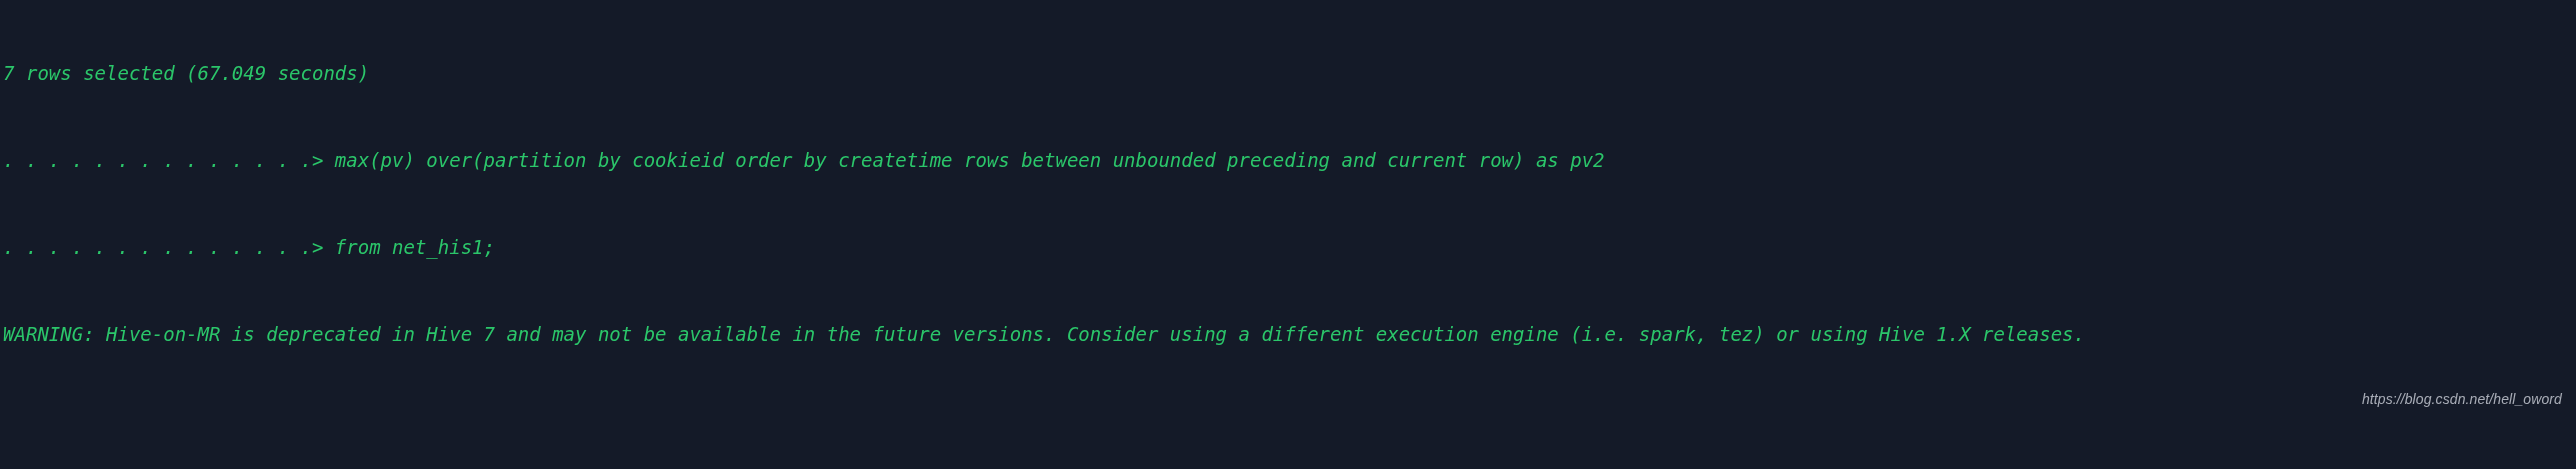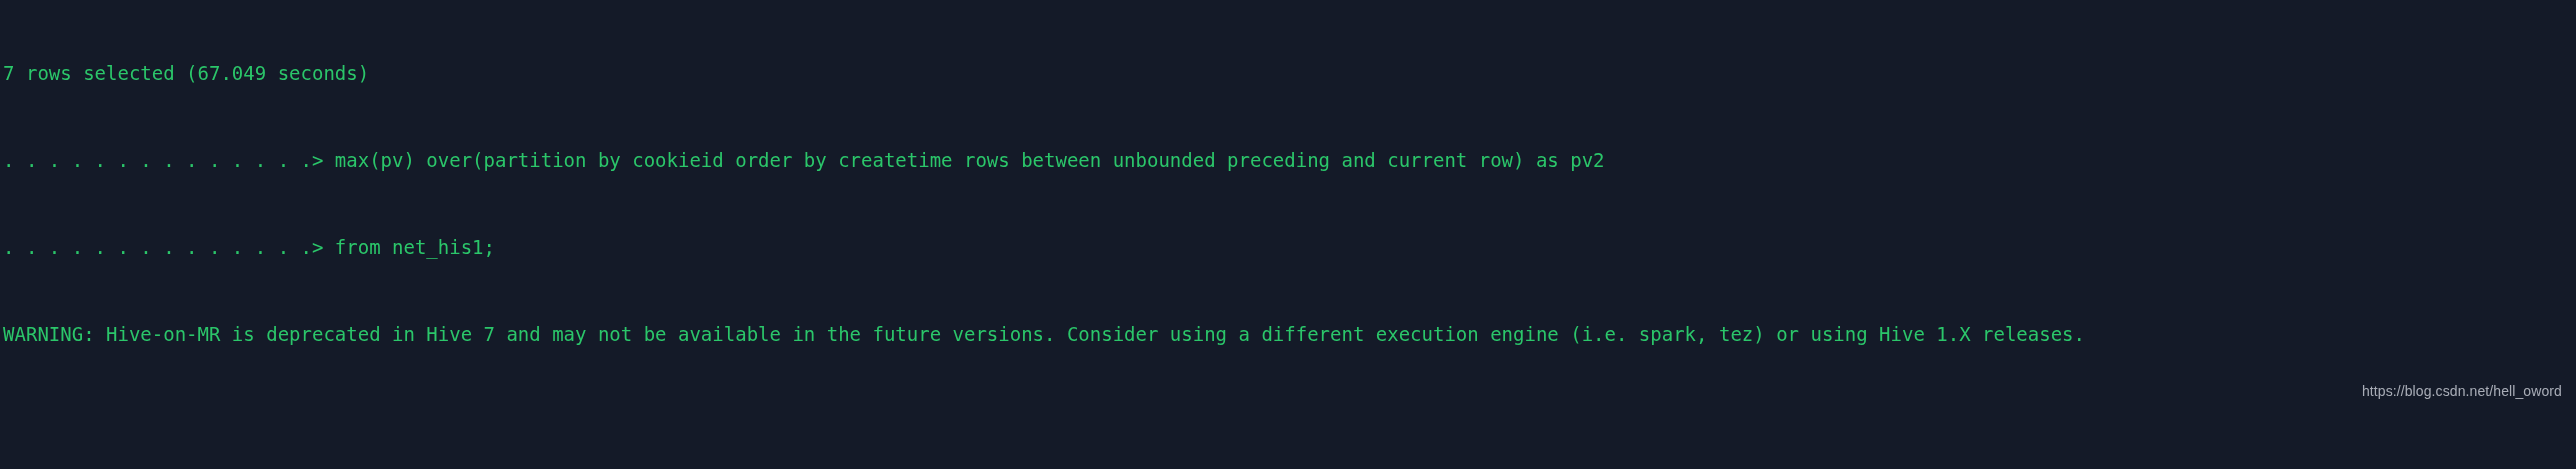--- a/index.html
+++ b/index.html
@@ -9,20 +9,21 @@
     background: #141a28;
   }
   #terminal {
     position: relative;
     width: 2576px;
     height: 410px;
     background: #141a28;
     overflow: hidden;
     font-family: "DejaVu Sans Mono", "Liberation Mono", monospace;
     box-sizing: border-box;
+    font-style: italic;
   }
   #console {
     position: absolute;
     left: 0;
     top: 0;
     padding: 0.8px 0 0 3.1px;
     white-space: pre;
     font-size: 19px;
     line-height: 29px;
     letter-spacing: 0px;
@@ -32,21 +33,21 @@
   }
   #console .line {
     display: block;
     white-space: pre;
     height: 29px;
     color: #2bc66a;
   }
   #watermark {
     position: absolute;
     right: 14px;
-    bottom: 11px;
+    bottom: 3px;
     font-family: "Liberation Sans", "DejaVu Sans", sans-serif;
     font-size: 14px;
     color: #c9cdd6;
     opacity: 0.82;
     white-space: pre;
     letter-spacing: 0.1px;
   }
 </style>
 </head>
 <body>

